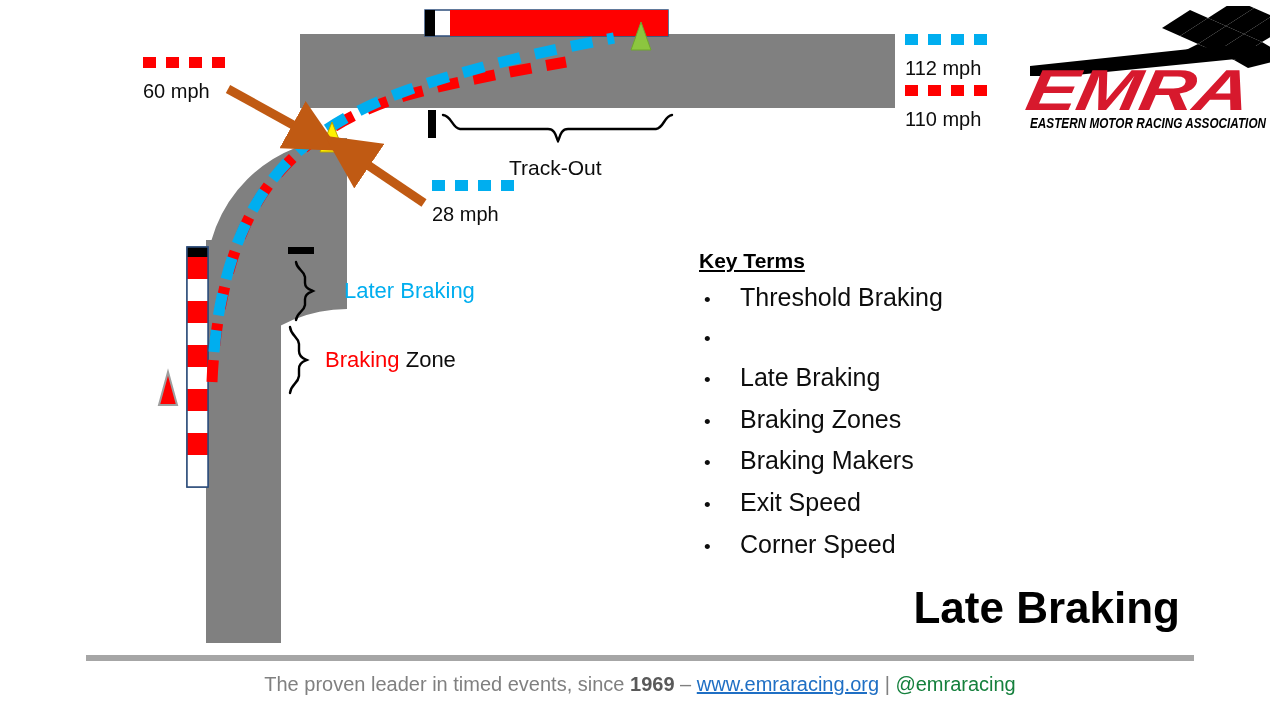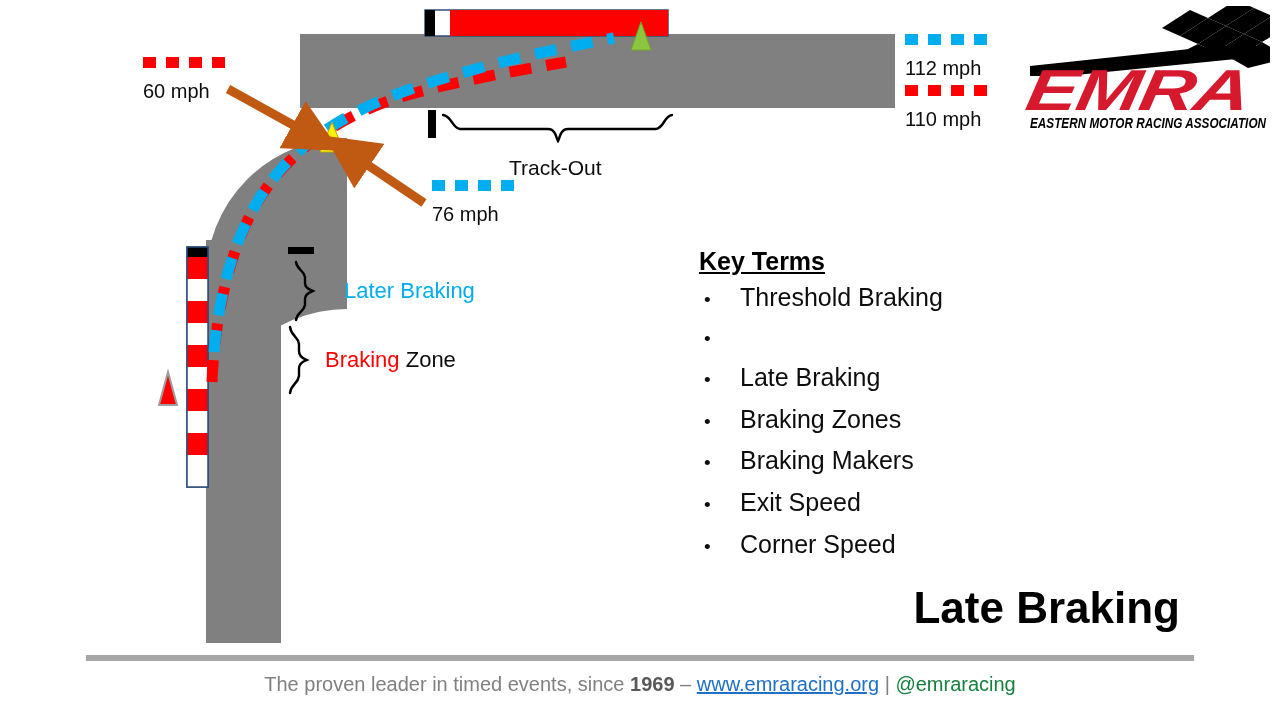--- a/index.html
+++ b/index.html
@@ -22,21 +22,21 @@
 
   
   .trackout-label{position:absolute;font-size:21px;color:#0d0d0d;white-space:nowrap;margin-top:13px;}
   .brace-label{position:absolute;font-size:22px;white-space:nowrap;}
   .c-cyan{color:#00AEEF;}
   .c-red{color:#FF0000;}
   .c-black{color:#0d0d0d;}
 
   
   #key-terms{position:absolute;left:699px;top:246px;width:330px;}
-  #key-terms-title{font-size:25px;font-weight:bold;color:#000;
+  #key-terms-title{font-size:21px;font-weight:bold;color:#000;
     text-decoration:underline;line-height:30px;margin:0 0 2px 0;}
   .kt-item{display:flex;align-items:baseline;font-size:25px;color:#0d0d0d;
     line-height:38.6px;}
   .kt-bullet{width:36px;flex:0 0 36px;text-align:left;padding-left:5px;
     font-size:19px;line-height:38.6px;}
   .kt-text{white-space:nowrap;}
 
   
   #slide-title{position:absolute;right:100px;top:583px;font-size:44px;
     font-weight:bold;color:#000;letter-spacing:0px;white-space:nowrap;}
@@ -176,21 +176,21 @@
     <div class="legend-label">60 mph</div>
   </div>
 
   <div class="legend" style="left:432px;top:179px;">
     <div class="dashrow">
       <i style="background:#00AEEF"></i>
         <i style="background:#00AEEF"></i>
       <i style="background:#00AEEF"></i>
         <i style="background:#00AEEF"></i>
     </div>
-    <div class="legend-label">76 mph</div>
+    <div class="legend-label">28 mph</div>
   </div>
 
   <div class="legend" style="left:905px;top:33px;">
     <div class="dashrow">
       <i style="background:#00AEEF"></i>
         <i style="background:#00AEEF"></i>
       <i style="background:#00AEEF"></i>
         <i style="background:#00AEEF"></i>
     </div>
     <div class="legend-label">112 mph</div>

